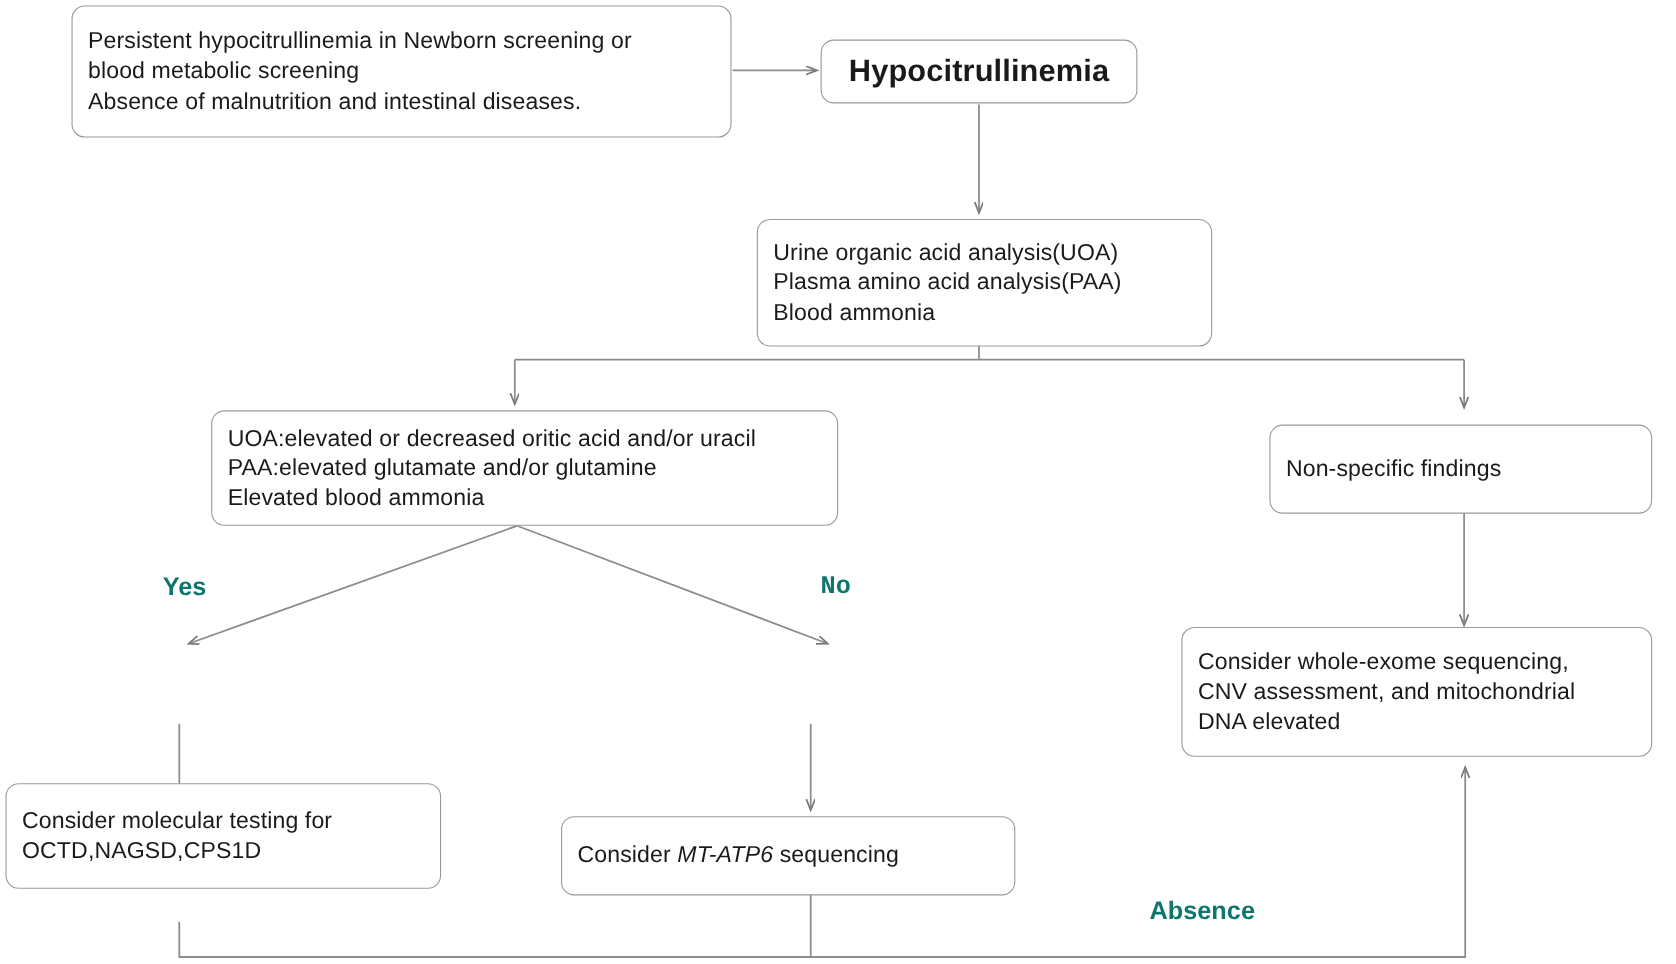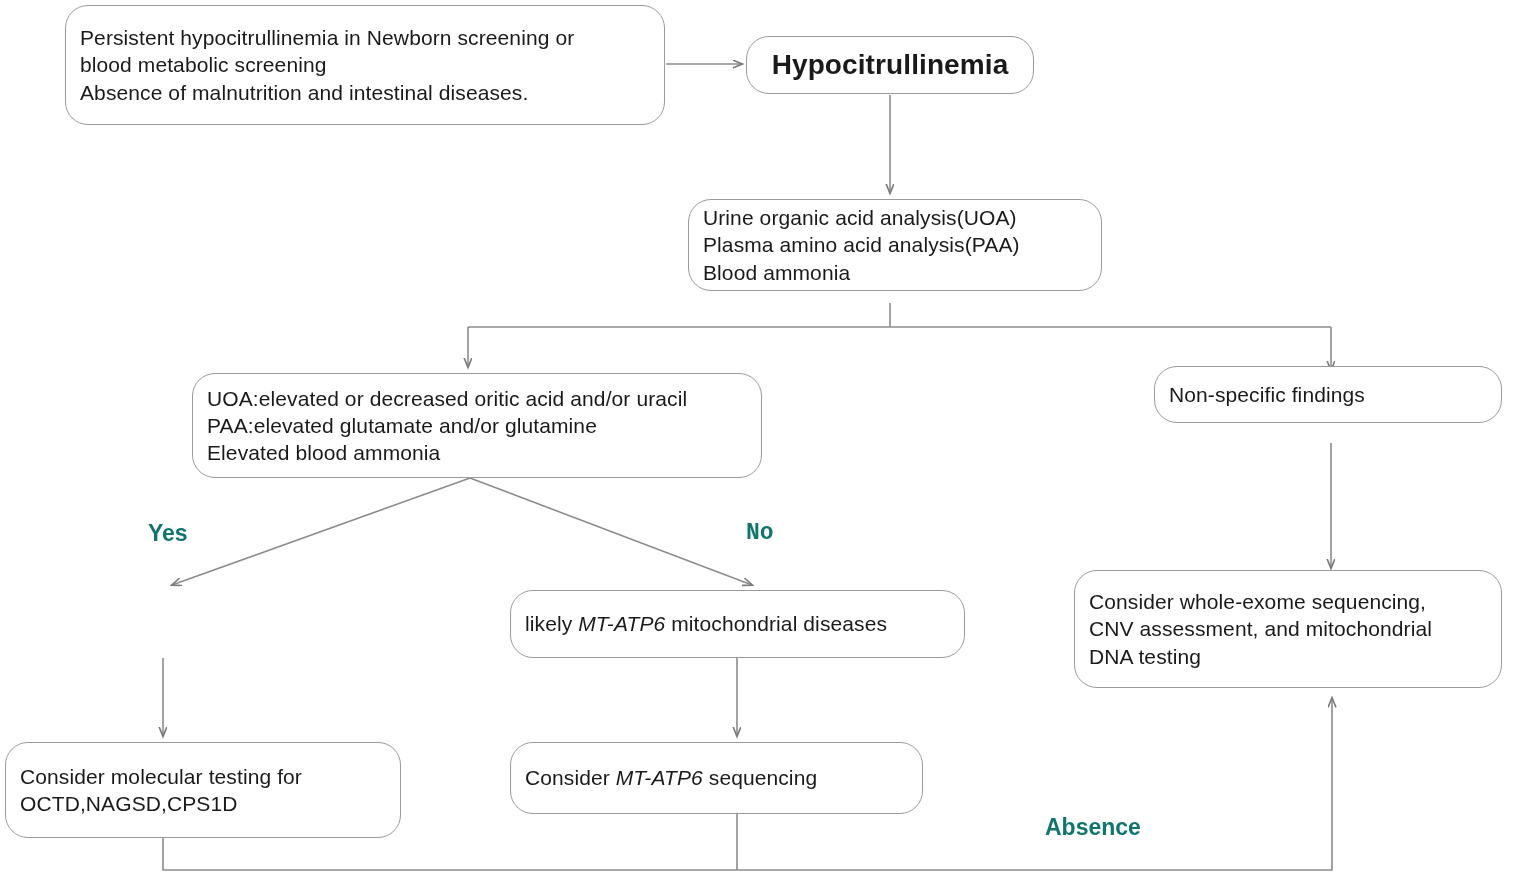--- a/index.html
+++ b/index.html
@@ -23,21 +23,21 @@
     top: 0;
     width: 1524px;
     height: 876px;
     pointer-events: none;
   }
   .node {
     position: absolute;
     box-sizing: border-box;
     background: #ffffff;
     border: 1px solid #9a9a9a;
-    border-radius: 23px;
+    border-radius: 12px;
     display: flex;
     align-items: center;
     color: #1a1a1a;
     font-size: 21px;
     line-height: 1.30;
     letter-spacing: 0.1px;
     padding: 0 14px;
     white-space: pre-line;
   }
   .node.bold {
@@ -98,52 +98,49 @@
   <div class="node" style="left:65px; top:5px; width:600px; height:120px;">
     <span class="txt">Persistent hypocitrullinemia  in Newborn screening or
 blood metabolic screening
 Absence of malnutrition and intestinal diseases.</span>
   </div>
 
   <div class="node bold" style="left:746px; top:36px; width:288px; height:58px;">
     <span class="txt" style="text-align:center">Hypocitrullinemia</span>
   </div>
 
-  <div class="node" style="left:688px; top:199px; width:414px; height:92px;">
+  <div class="node" style="left:688px; top:199px; width:414px; height:116px;">
     <span class="txt">Urine organic acid analysis(UOA)
 Plasma amino acid  analysis(PAA)
 Blood ammonia</span>
   </div>
 
   <div class="node" style="left:192px; top:373px; width:570px; height:105px;">
     <span class="txt">UOA:elevated or decreased oritic acid and/or uracil
 PAA:elevated glutamate and/or glutamine
 Elevated blood ammonia</span>
   </div>
 
-  <div class="node" style="left:1154px; top:366px; width:348px; height:57px;">
+  <div class="node" style="left:1154px; top:386px; width:348px; height:81px;">
     <span class="txt">Non-specific findings</span>
   </div>
 
   <div class="edge-label" style="left:148px; top:520px;">Yes</div>
   <div class="edge-label" style="left:746px; top:520px;font-family:Liberation Mono, monospace;">No</div>
   <div class="edge-label" style="left:1045px; top:814px;">Absence</div>
 
 
-  <div class="node" style="left:510px; top:590px; width:455px; height:68px;">
-    <span class="txt"><span>likely </span><span class="ital">MT-ATP6</span><span> mitochondrial diseases</span></span>
-  </div>
 
   <div class="node" style="left:1074px; top:570px; width:428px; height:118px;">
     <span class="txt">Consider whole-exome sequencing,
 CNV assessment, and mitochondrial
-DNA testing</span>
+DNA elevated</span>
   </div>
 
-  <div class="node" style="left:5px; top:742px; width:396px; height:96px;">
+  <div class="node" style="left:5px; top:712px; width:396px; height:96px;">
     <span class="txt">Consider molecular testing for
 OCTD,NAGSD,CPS1D</span>
   </div>
 
   <div class="node" style="left:510px; top:742px; width:413px; height:72px;">
     <span class="txt"><span>Consider </span><span class="ital">MT-ATP6</span><span> sequencing</span></span>
   </div>
 
 </div>
 

